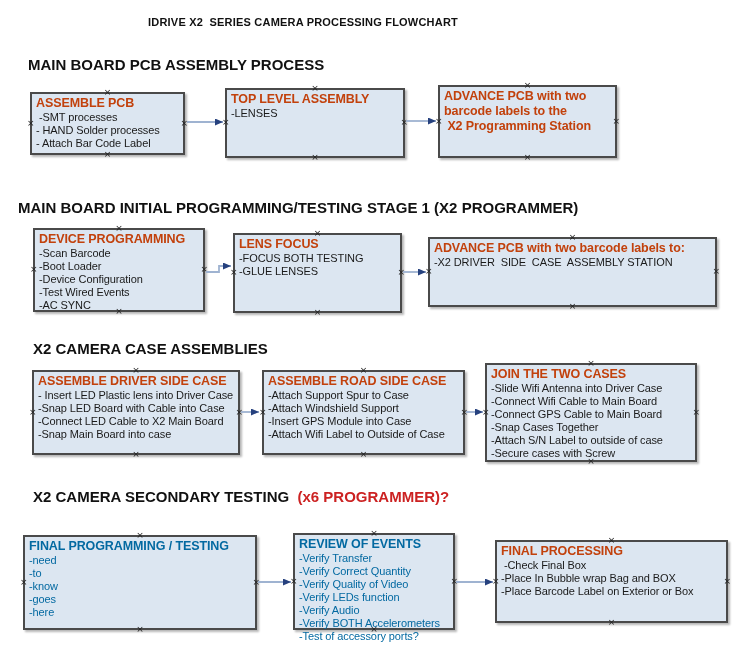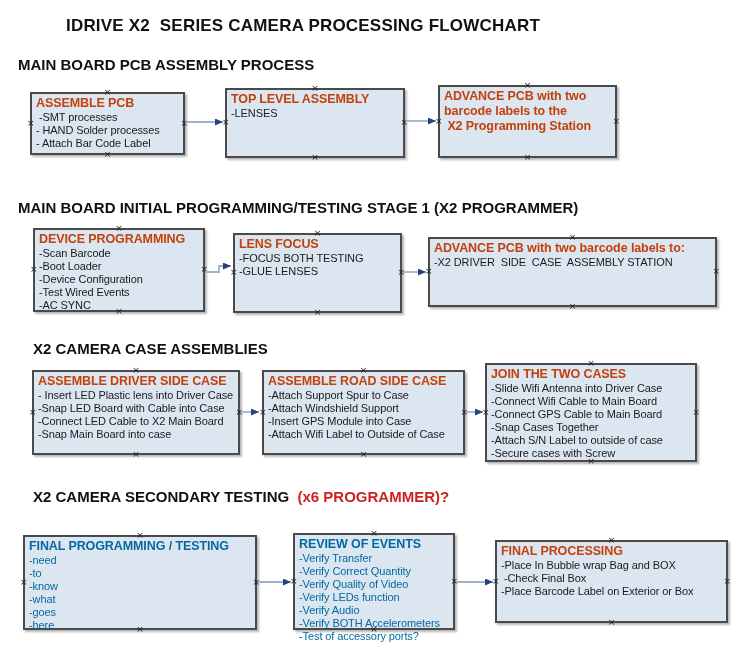--- a/index.html
+++ b/index.html
@@ -2,21 +2,21 @@
 <html><head>
 <meta charset="utf-8">
 <style>
   html,body{margin:0;padding:0;background:#ffffff;}
   #canvas{
     position:relative;width:747px;height:662px;background:#ffffff;overflow:hidden;
     font-family:"Liberation Sans","DejaVu Sans",sans-serif;color:#111;
   }
   .page-title{
     position:absolute;left:0;top:16px;width:606px;text-align:center;
-    font-size:17px;font-weight:bold;letter-spacing:.2px;white-space:pre;color:#111;
+    font-size:11px;font-weight:bold;letter-spacing:.2px;white-space:pre;color:#111;
   }
   .section-heading{
     position:absolute;font-size:15px;font-weight:bold;white-space:pre;color:#111;
   }
   .red-text{color:#cc2222;margin-top:48px;}
   .fc-box{
     position:absolute;box-sizing:border-box;
     background:#dce6f1;border:2px solid #4a4a4a;
     box-shadow:2px 2px 2px #b7b7b7;
     padding:2px 4px 0 4px;overflow:visible;
@@ -40,21 +40,21 @@
   #arrows{position:absolute;left:0;top:0;width:747px;height:662px;pointer-events:none;}
   #arrows polyline{fill:none;stroke:#9fb3d1;stroke-width:1.8;}
 </style>
 </head>
 <body>
 
 <div id="canvas">
 
   <div class="page-title">IDRIVE X2  SERIES CAMERA PROCESSING FLOWCHART</div>
 
-  <div class="section-heading" style="left:18px;top:56px">MAIN BOARD PCB ASSEMBLY PROCESS</div>
+  <div class="section-heading" style="left:28px;top:56px">MAIN BOARD PCB ASSEMBLY PROCESS</div>
 
   <div class="fc-box" style="left:30px;top:92px;width:155px;height:63px">
     <div class="box-title">ASSEMBLE PCB</div>
     <div class="box-items">
         <div class="box-item"> -SMT processes</div>
         <div class="box-item">- HAND Solder processes</div>
         <div class="box-item">- Attach Bar Code Label</div>
       </div>
   <span class="handle handle-top">×</span>
       <span class="handle handle-bottom">×</span>
@@ -171,21 +171,20 @@
     </div>
 
   <div class="section-heading" style="left:33px;top:488px"><span>X2 CAMERA SECONDARY TESTING  </span><span class="red-text">(x6 PROGRAMMER)?</span></div>
 
   <div class="fc-box red" style="left:23px;top:535px;width:234px;height:95px">
     <div class="box-title">FINAL PROGRAMMING / TESTING</div>
     <div class="box-items">
         <div class="box-item">-need</div>
         <div class="box-item">-to</div>
         <div class="box-item">-know</div>
-        <div class="box-item">-what</div>
         <div class="box-item">-goes</div>
         <div class="box-item">-here</div>
       </div>
   <span class="handle handle-top">×</span>
       <span class="handle handle-bottom">×</span>
       <span class="handle handle-left">×</span>
       <span class="handle handle-right">×</span>
     </div>
 
   <div class="fc-box red" style="left:293px;top:533px;width:162px;height:97px">
@@ -201,22 +200,22 @@
       </div>
   <span class="handle handle-top">×</span>
       <span class="handle handle-bottom">×</span>
       <span class="handle handle-left">×</span>
       <span class="handle handle-right">×</span>
     </div>
 
   <div class="fc-box" style="left:495px;top:540px;width:233px;height:83px">
     <div class="box-title">FINAL PROCESSING</div>
     <div class="box-items">
+        <div class="box-item"> -Check Final Box</div>
         <div class="box-item">-Place In Bubble wrap Bag and BOX</div>
-        <div class="box-item"> -Check Final Box</div>
         <div class="box-item">-Place Barcode Label on Exterior or Box</div>
       </div>
   <span class="handle handle-top">×</span>
       <span class="handle handle-bottom">×</span>
       <span class="handle handle-left">×</span>
       <span class="handle handle-right">×</span>
     </div>
 
   <svg id="arrows" xmlns="http://www.w3.org/2000/svg">
     <defs>

